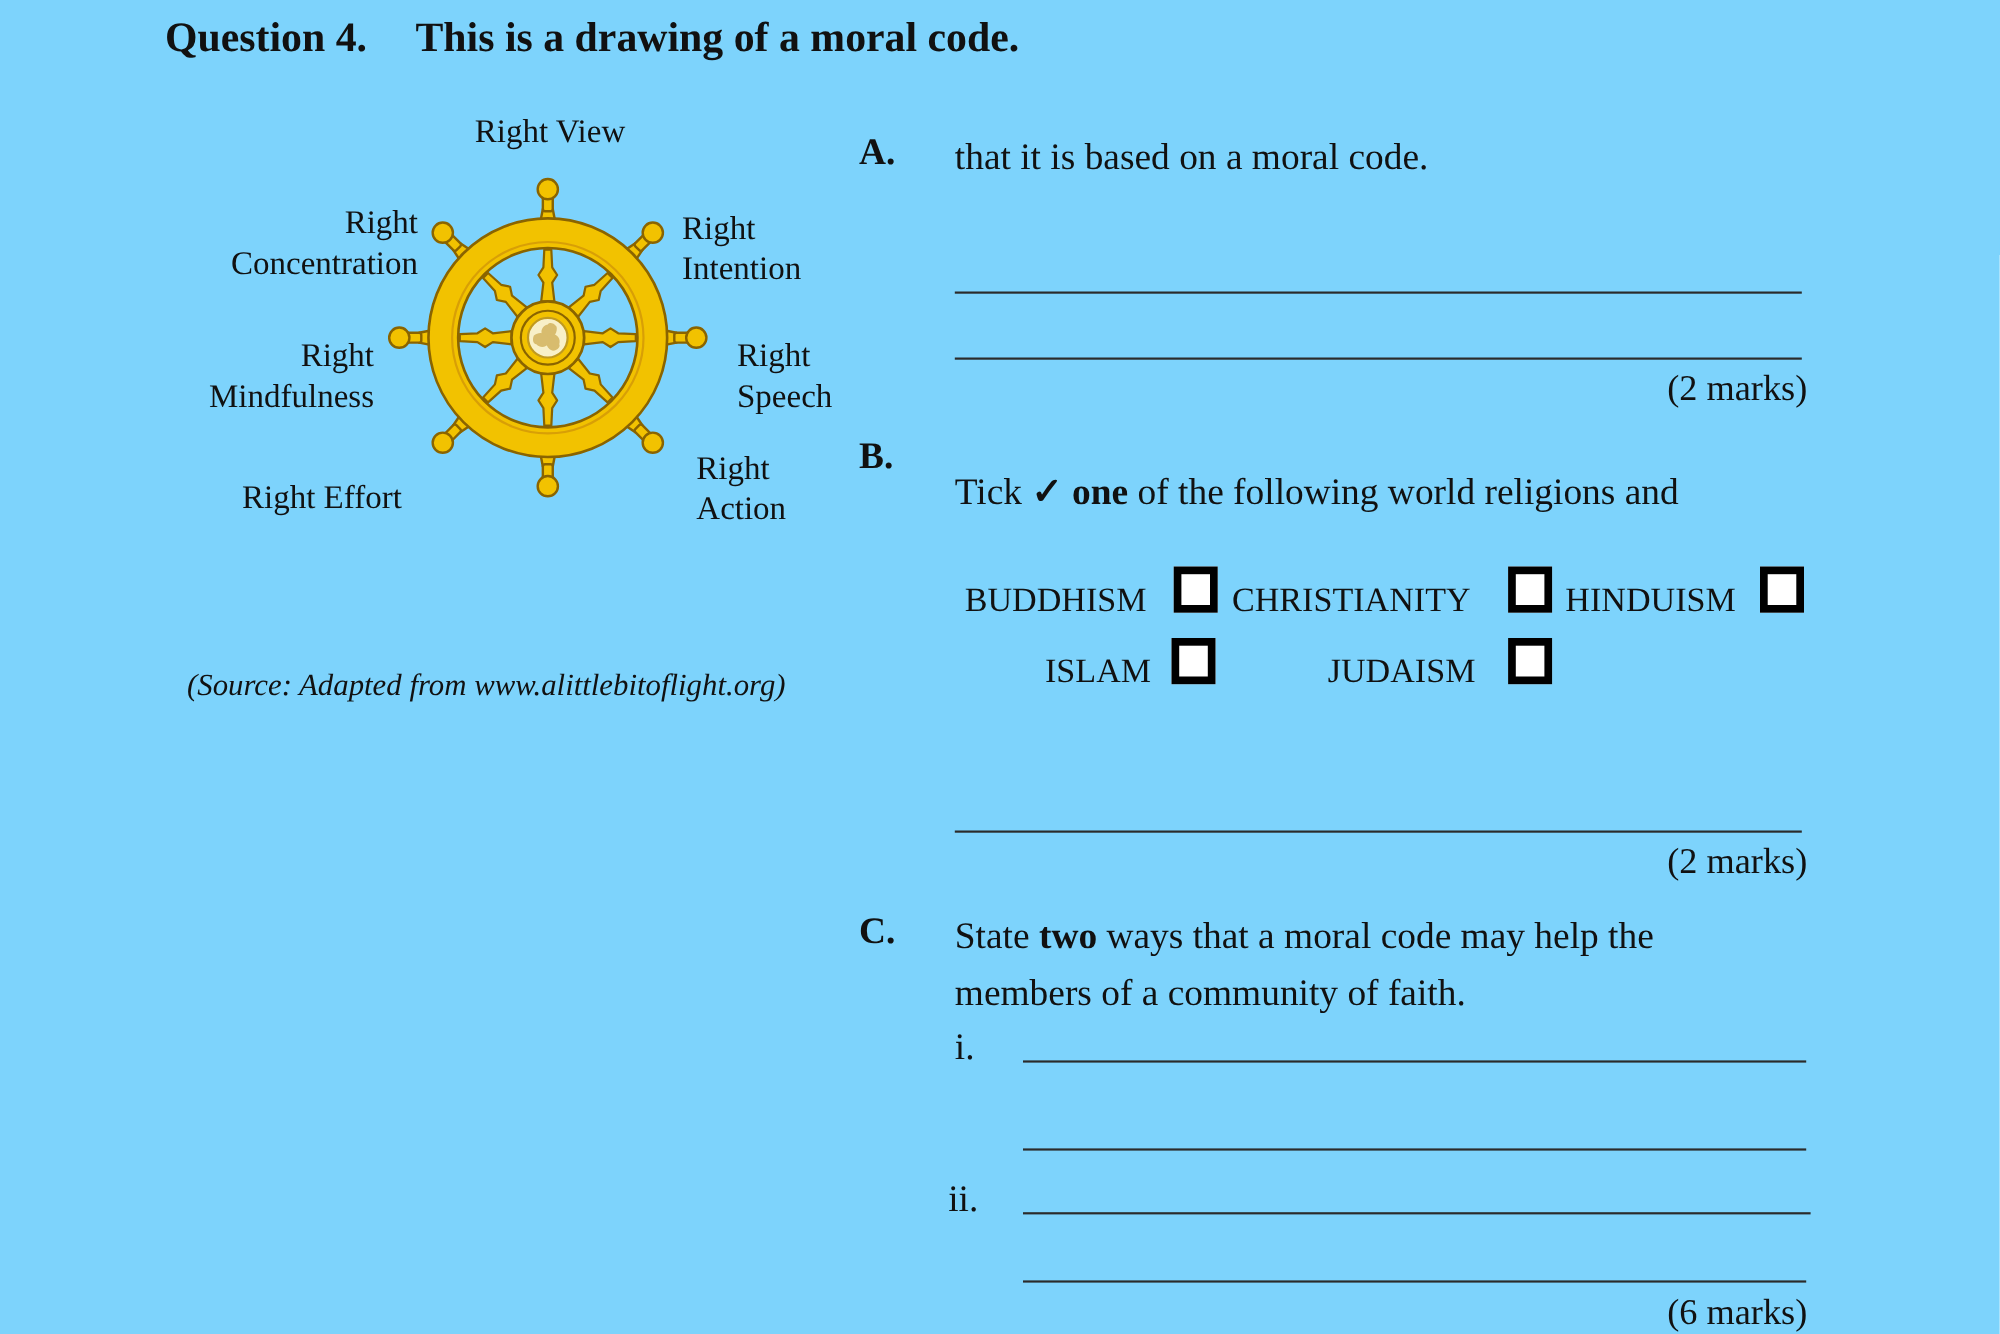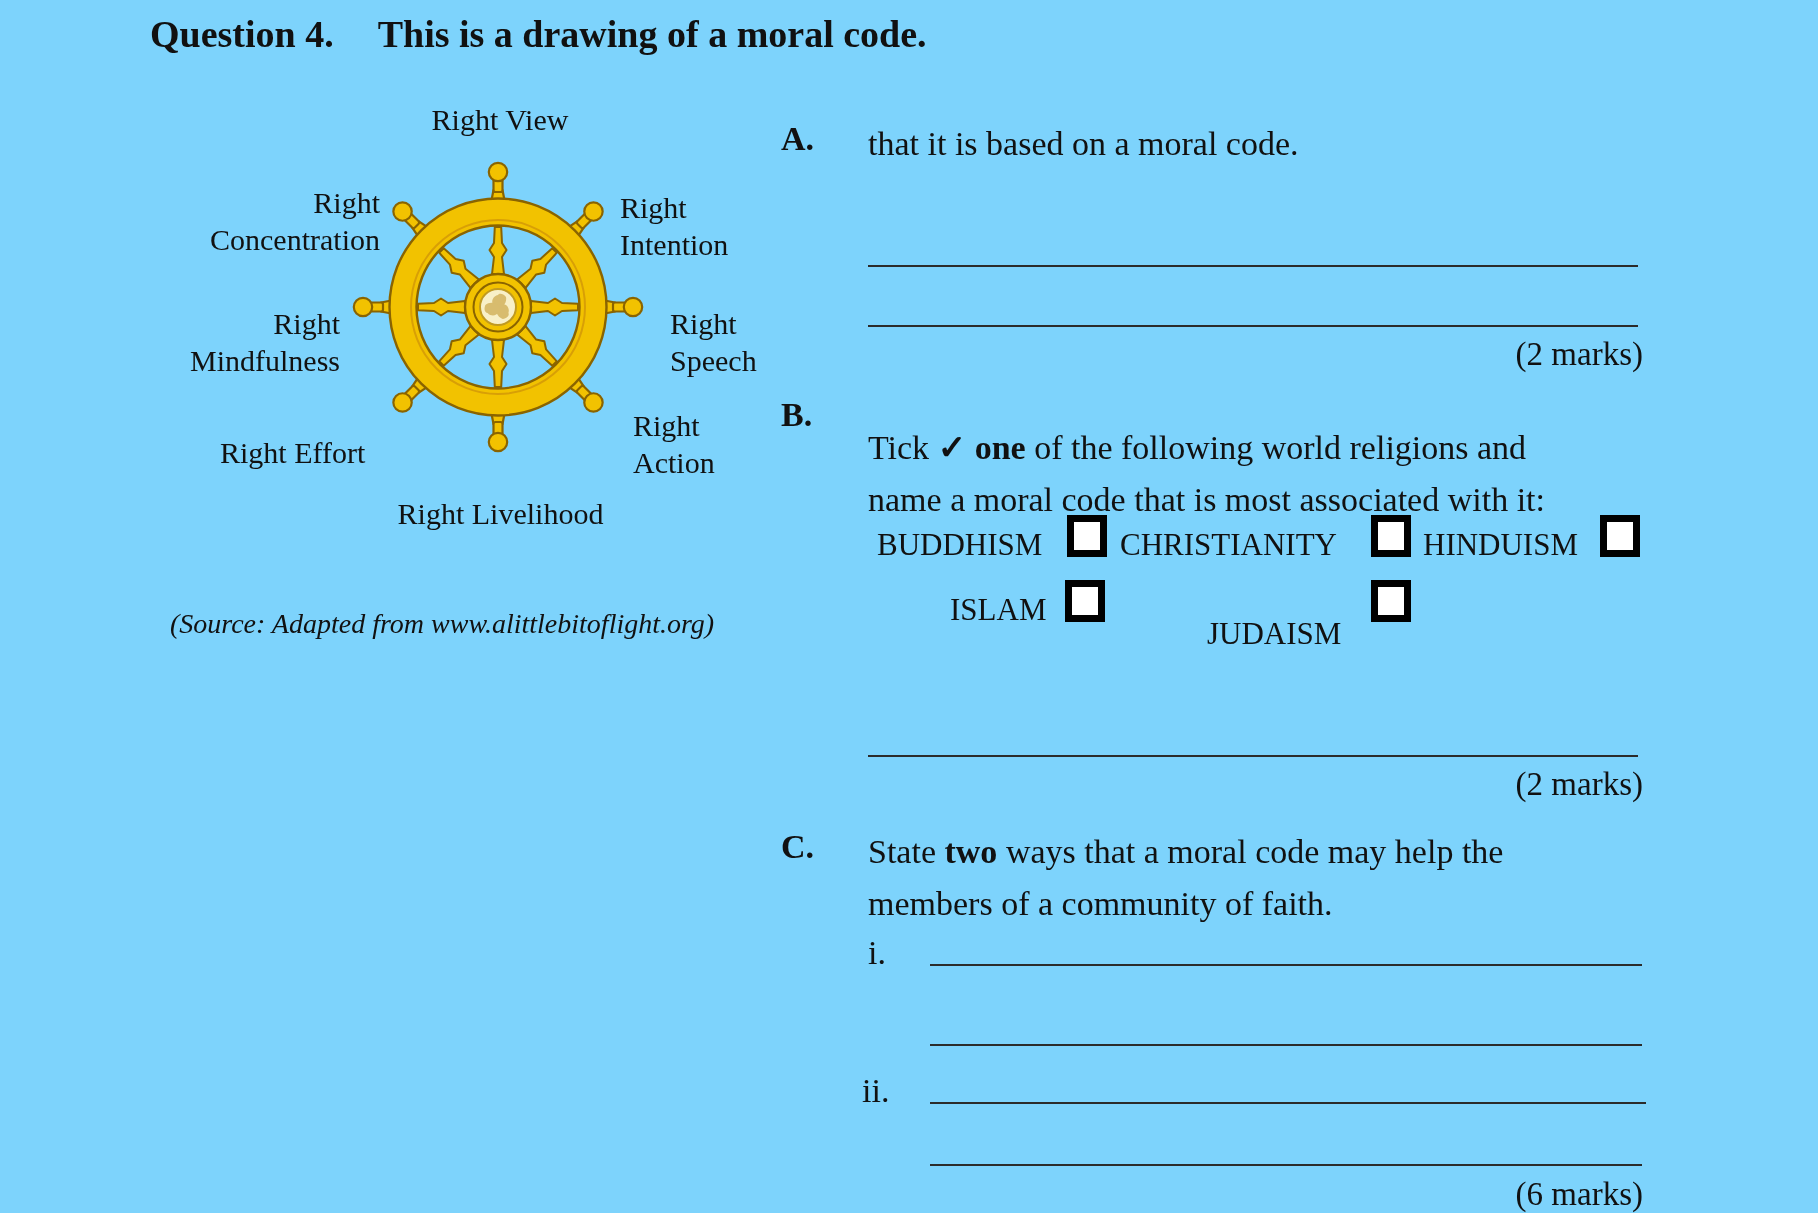--- a/index.html
+++ b/index.html
@@ -139,47 +139,45 @@
 Concentration</div>
   <div class="abs wlabel w-int">Right
 Intention</div>
   <div class="abs wlabel w-mind">Right
 Mindfulness</div>
   <div class="abs wlabel w-speech">Right
 Speech</div>
   <div class="abs wlabel w-effort">Right Effort</div>
   <div class="abs wlabel w-action">Right
 Action</div>
-  <div class="abs wlabel w-live">Right Livelihood</div>
   <div class="abs source">(Source: Adapted from www.alittlebitoflight.org)</div>
 
   <div class="abs qlabel" style="left:781px;top:120px;">A.</div>
   <div class="abs qtext" style="left:868px;top:118px;">
     <div class="ln">that it is based on a moral code.</div>
   </div>
   <div class="abs uline" style="left:868px;top:265px;width:770px;"></div>
   <div class="abs uline" style="left:868px;top:325px;width:770px;"></div>
   <div class="abs marks" style="left:1343px;top:336px;">(2 marks)</div>
 
   <div class="abs qlabel" style="left:781px;top:396px;">B.</div>
   <div class="abs qtext" style="left:868px;top:394px;margin-top:28px;">
     <div class="ln"><span>Tick </span><span class="b">✓</span><span> </span><span class="b">one</span><span> of the following world religions and</span></div>
-    <div class="ln">name a moral code that is most associated with it:</div>
   </div>
 
   <div class="abs religion" style="left:877px;top:527px;">BUDDHISM</div>
   <div class="abs chk" style="left:1067px;top:515px;"></div>
   <div class="abs religion" style="left:1120px;top:527px;">CHRISTIANITY</div>
   <div class="abs chk" style="left:1371px;top:515px;"></div>
   <div class="abs religion" style="left:1423px;top:527px;">HINDUISM</div>
   <div class="abs chk" style="left:1600px;top:515px;"></div>
 
   <div class="abs religion" style="left:950px;top:592px;">ISLAM</div>
   <div class="abs chk" style="left:1065px;top:580px;"></div>
-  <div class="abs religion" style="left:1207px;top:592px;margin-top:24px;">JUDAISM</div>
+  <div class="abs religion" style="left:1207px;top:592px;">JUDAISM</div>
   <div class="abs chk" style="left:1371px;top:580px;"></div>
 
   <div class="abs uline" style="left:868px;top:755px;width:770px;"></div>
   <div class="abs marks" style="left:1343px;top:766px;">(2 marks)</div>
 
   <div class="abs qlabel" style="left:781px;top:828px;">C.</div>
   <div class="abs qtext" style="left:868px;top:826px;">
     <div class="ln"><span>State </span><span class="b">two</span><span> ways that a moral code may help the</span></div>
     <div class="ln">members of a community of faith.</div>
   </div>

